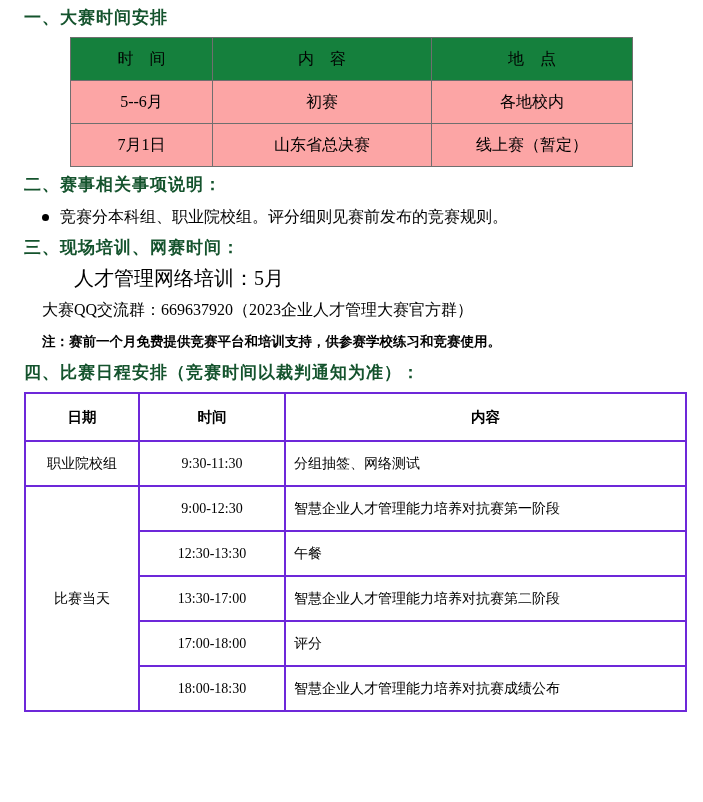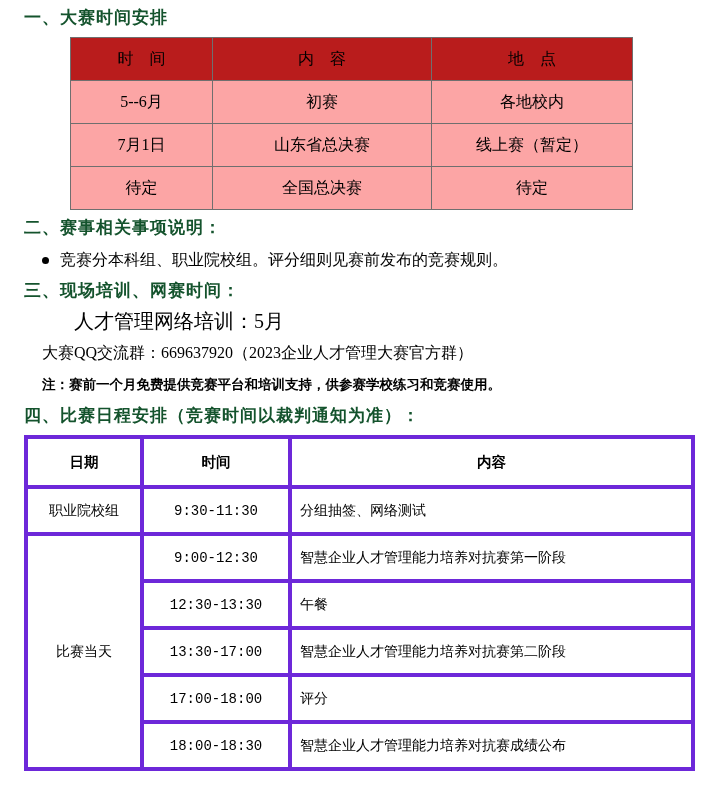--- a/index.html
+++ b/index.html
@@ -45,21 +45,21 @@
   .green-table td, .green-table th {
     border: 1px solid #6f6f6f;
     text-align: center;
     vertical-align: middle;
     font-size: 16px;
     height: 38px;
     padding: 2px 4px;
     font-family: "Liberation Serif", "DejaVu Serif", serif;
   }
   .green-table thead td {
-    background: #b91c1c;
+    background: #15803d;
     letter-spacing: 6px;
     text-indent: 6px;
     font-size: 16px;
   }
   .green-table tbody td {
     background: #fca5a5;
   }
   .col-a { width: 133px; }
   .col-b { width: 210px; }
   .col-c { width: 192px; }
@@ -109,26 +109,26 @@
   }
 
   
   .agenda-table {
     border-collapse: collapse;
     margin: 8px auto 0 auto;
     width: 607px;
     table-layout: fixed;
   }
   .agenda-table td {
-    border: 4px solid #6d28d9;
+    border: 2px solid #6d28d9;
     font-size: 14px;
     padding: 6px 8px;
     height: 31px;
     vertical-align: middle;
-    font-family: Liberation Mono, monospace;
+    font-family: Liberation Serif, serif;
   }
   .agenda-table thead td {
     text-align: center;
     font-weight: bold;
     font-size: 14.5px;
     height: 34px;
   }
   .ag-col-date { width: 96px; text-align: center; }
   .ag-col-time { width: 128px; text-align: center; }
   .ag-col-content { width: 383px; text-align: left; }
@@ -153,25 +153,20 @@
       <tr>
         <td>5--6月</td>
         <td>初赛</td>
         <td>各地校内</td>
       </tr>
       <tr>
         <td>7月1日</td>
         <td>山东省总决赛</td>
         <td>线上赛（暂定）</td>
       </tr>
-      <tr>
-        <td>待定</td>
-        <td>全国总决赛</td>
-        <td>待定</td>
-      </tr>
     </tbody>
   </table>
 
   <h2 class="section-heading">二、赛事相关事项说明：</h2>
 
   <ul class="bullets">
     <li>竞赛分本科组、职业院校组。评分细则见赛前发布的竞赛规则。</li>
   </ul>
 
   <h2 class="section-heading">三、现场培训、网赛时间：</h2>

